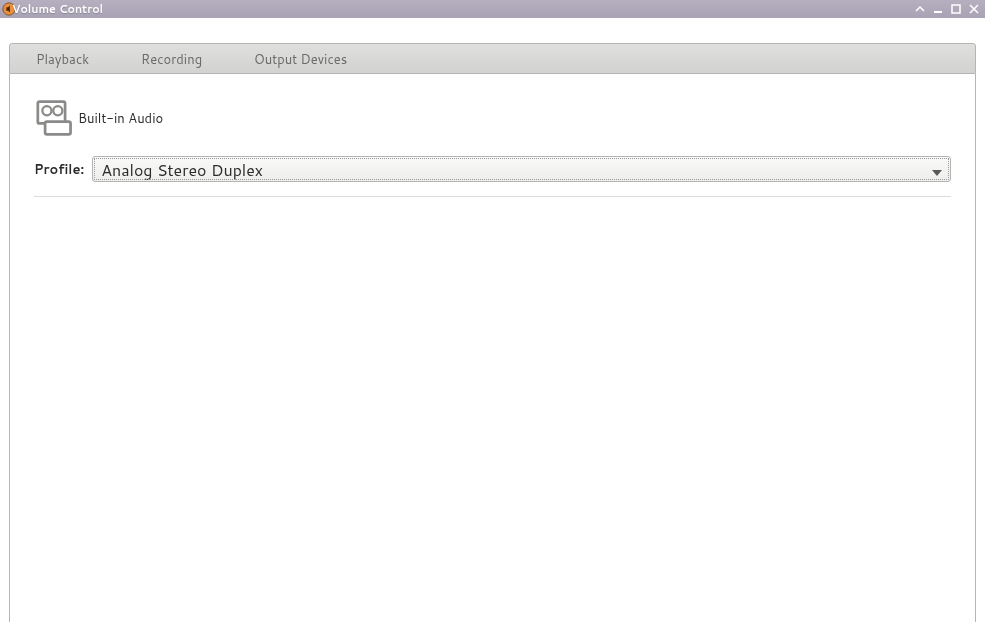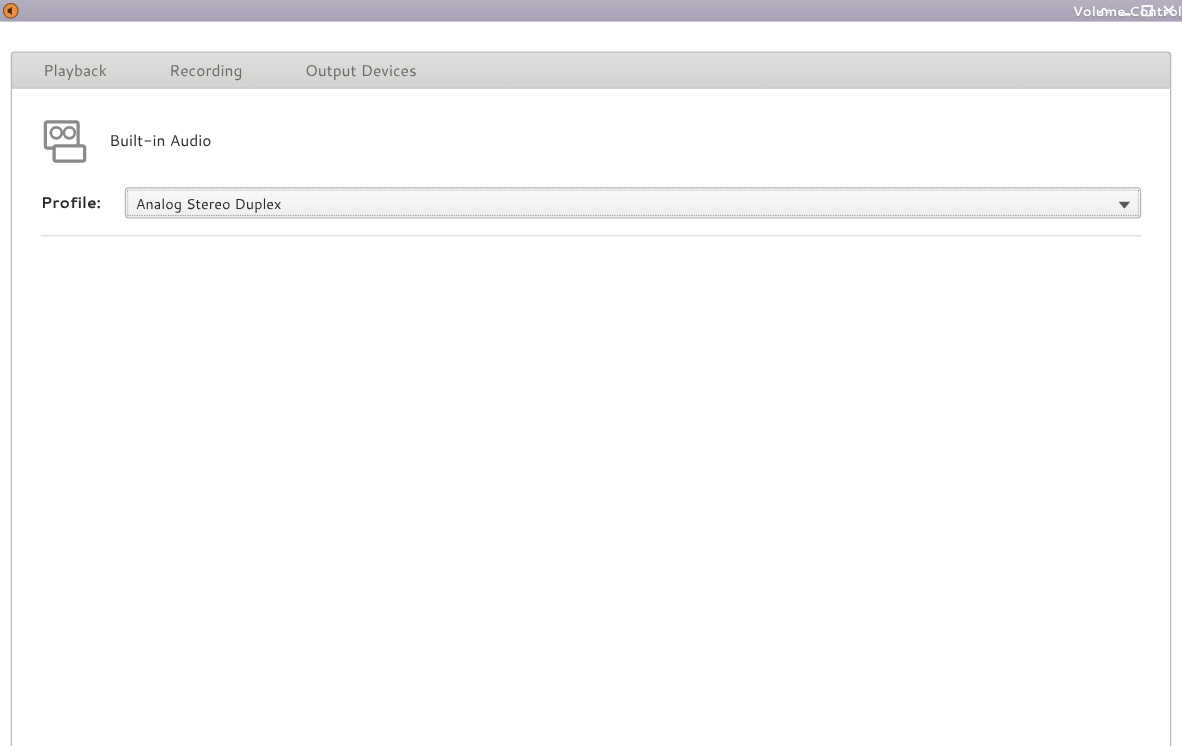--- a/index.html
+++ b/index.html
@@ -28,23 +28,23 @@
     .titlebar-icon {
       width: 14px;
       height: 14px;
       margin-left: 2px;
       display: flex;
       align-items: center;
       justify-content: center;
     }
     .titlebar-title {
       position: absolute;
-      left: 0;
+      left: 12px;
       right: 0;
-      text-align: right;
+      text-align: left;
       pointer-events: none;
       text-shadow: 0 1px 1px rgba(0,0,0,0.2);
     }
     .titlebar-controls {
       margin-left: auto;
       display: flex;
       gap: 4px;
       padding-right: 4px;
     }
     .titlebar-btn {
@@ -98,58 +98,58 @@
     .content {
       border: 1px solid #b5b5b3;
       border-top: none;
       background: #ffffff;
       height: calc(100% - 31px);
       padding: 20px 24px;
     }
     .device-row {
       display: flex;
       align-items: center;
-      gap: 13px;
+      gap: 0;
       margin-bottom: 18px;
       margin-top: 4px;
     }
     .device-icon {
       width: 44px;
       height: 40px;
       color: #8a8a88;
       display: flex;
       align-items: center;
       justify-content: center;
     }
     .device-name {
       font-size: 13px;
       color: #2b2b2b;
     }
     .profile-row {
       display: flex;
       align-items: center;
-      gap: 20px;
+      gap: 8px;
       margin-bottom: 14px;
     }
     .profile-label {
       font-size: 13px;
       font-weight: bold;
       color: #2b2b2b;
       white-space: nowrap;
     }
     .combo {
       flex: 1;
       height: 26px;
       border: 1px solid #b5b5b3;
       border-radius: 3px;
       background: linear-gradient(to bottom, #f9f9f8 0%, #eeeeec 100%);
       display: flex;
       align-items: center;
       padding: 0 8px;
-      font-size: 12px;
+      font-size: 16px;
       color: #2b2b2b;
       cursor: pointer;
       position: relative;
       outline: 1px dotted #999;
       outline-offset: -3px;
     }
     .combo-arrow {
       margin-left: auto;
       color: #595959;
     }

